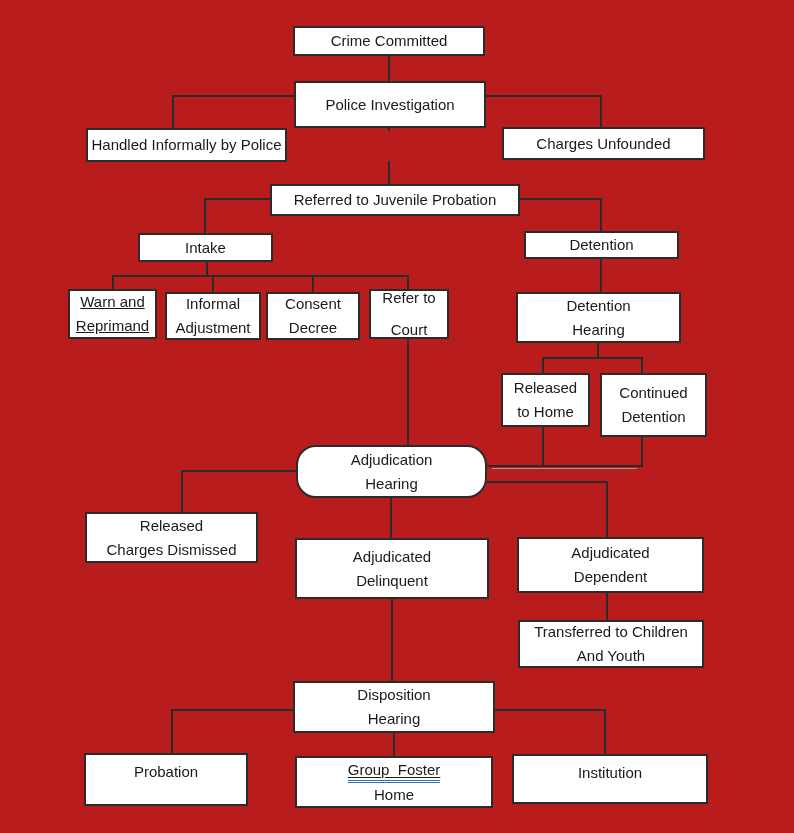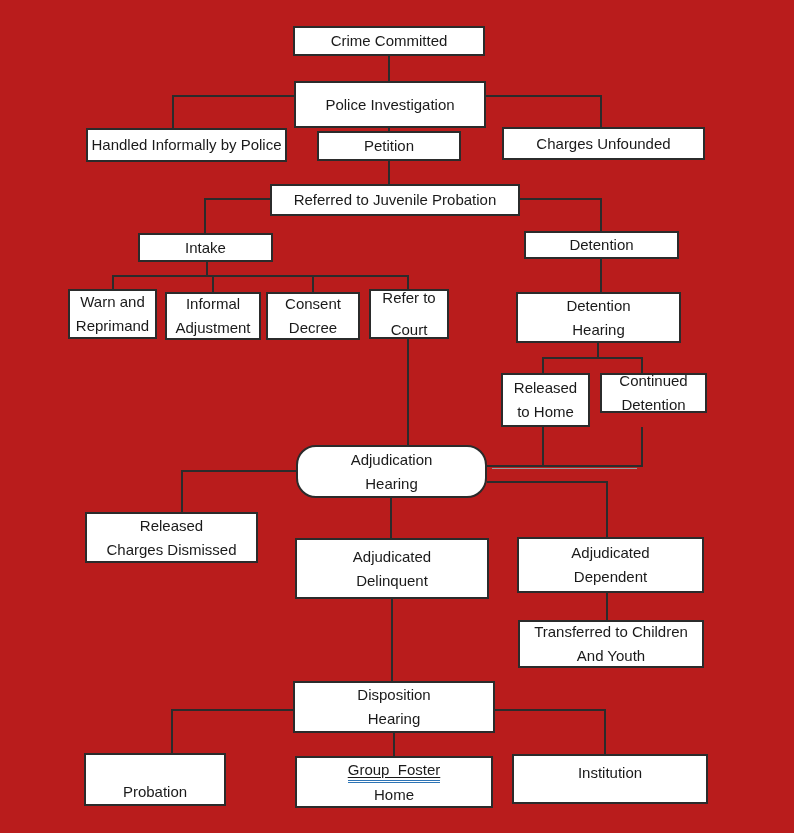--- a/index.html
+++ b/index.html
@@ -59,36 +59,33 @@
 <div id="canvas">
     <div class="box" style="left: 293px; top: 26px; width: 192px; height: 30px;">
       <span class="line-text">Crime Committed</span>
     </div>
     <div class="box" style="left: 294px; top: 81px; width: 192px; height: 47px;">
       <span class="line-text">Police Investigation</span>
     </div>
     <div class="box" style="left: 86px; top: 128px; width: 201px; height: 34px;">
       <span class="line-text">Handled Informally by Police</span>
     </div>
-    <div class="box" style="left: 317px; top: 131px; width: 144px; height: 30px;">
-      <span class="line-text">Petition</span>
-    </div>
     <div class="box" style="left: 270px; top: 184px; width: 250px; height: 32px;">
       <span class="line-text">Referred to Juvenile Probation</span>
     </div>
     <div class="box" style="left: 502px; top: 127px; width: 203px; height: 33px;">
       <span class="line-text">Charges Unfounded</span>
     </div>
     <div class="box" style="left: 138px; top: 233px; width: 135px; height: 29px;">
       <span class="line-text">Intake</span>
     </div>
     <div class="box" style="left: 524px; top: 231px; width: 155px; height: 28px;">
       <span class="line-text">Detention</span>
     </div>
-    <div class="box" style="left: 68px; top: 289px; width: 89px; height: 50px;">
+    <div class="box" style="left: 68px; top: 289px; width: 89px; height: 50px; text-decoration: underline;">
       <span class="line-text">Warn and</span>
       <span class="line-text">Reprimand</span>
     </div>
     <div class="box" style="left: 165px; top: 292px; width: 96px; height: 48px;">
       <span class="line-text">Informal</span>
       <span class="line-text">Adjustment</span>
     </div>
     <div class="box" style="left: 266px; top: 292px; width: 94px; height: 48px; text-align: right;">
       <span class="line-text">Consent</span>
       <span class="line-text">Decree</span>
@@ -98,21 +95,21 @@
       <span class="line-text">Court</span>
     </div>
     <div class="box" style="left: 516px; top: 292px; width: 165px; height: 51px;">
       <span class="line-text">Detention</span>
       <span class="line-text">Hearing</span>
     </div>
     <div class="box" style="left: 501px; top: 373px; width: 89px; height: 54px;">
       <span class="line-text">Released</span>
       <span class="line-text">to Home</span>
     </div>
-    <div class="box" style="left: 600px; top: 373px; width: 107px; height: 40px;">
+    <div class="box" style="left: 600px; top: 373px; width: 107px; height: 64px;">
       <span class="line-text">Continued</span>
       <span class="line-text">Detention</span>
     </div>
     <div class="box" style="left: 296px; top: 445px; width: 191px; height: 53px; border-radius: 20px;">
       <span class="line-text">Adjudication</span>
       <span class="line-text">Hearing</span>
     </div>
     <div class="box" style="left: 85px; top: 512px; width: 173px; height: 51px;">
       <span class="line-text">Released</span>
       <span class="line-text">Charges Dismissed</span>
@@ -126,21 +123,21 @@
       <span class="line-text">Dependent</span>
     </div>
     <div class="box" style="left: 518px; top: 620px; width: 186px; height: 48px;">
       <span class="line-text">Transferred to Children</span>
       <span class="line-text">And Youth</span>
     </div>
     <div class="box" style="left: 293px; top: 681px; width: 202px; height: 52px;">
       <span class="line-text">Disposition</span>
       <span class="line-text">Hearing</span>
     </div>
-    <div class="box vtop" style="left: 84px; top: 753px; width: 142px; height: 53px; justify-content: flex-end;">
+    <div class="box vtop" style="left: 84px; top: 753px; width: 164px; height: 53px;">
       <span class="line-text">Probation</span>
     </div>
     <div class="box" style="left: 295px; top: 756px; width: 198px; height: 52px;">
       <span class="line-text grammar-underline">Group  Foster</span>
       <span class="line-text">Home</span>
     </div>
     <div class="box vtop" style="left: 512px; top: 754px; width: 196px; height: 50px;">
       <span class="line-text">Institution</span>
     </div>
     <div class="connector" style="left: 388px; top: 56px; width: 2px; height: 26px;"></div>

